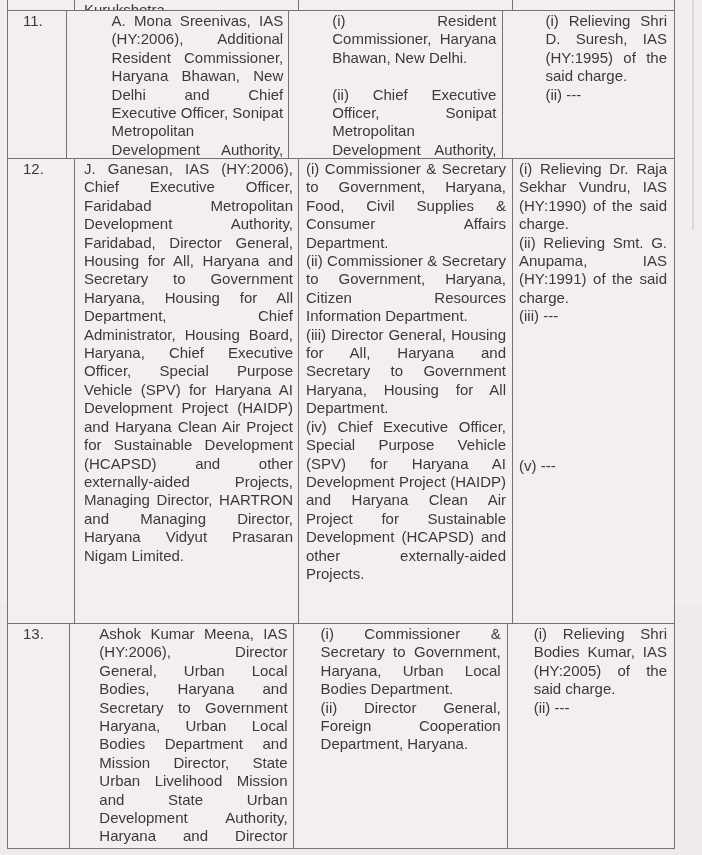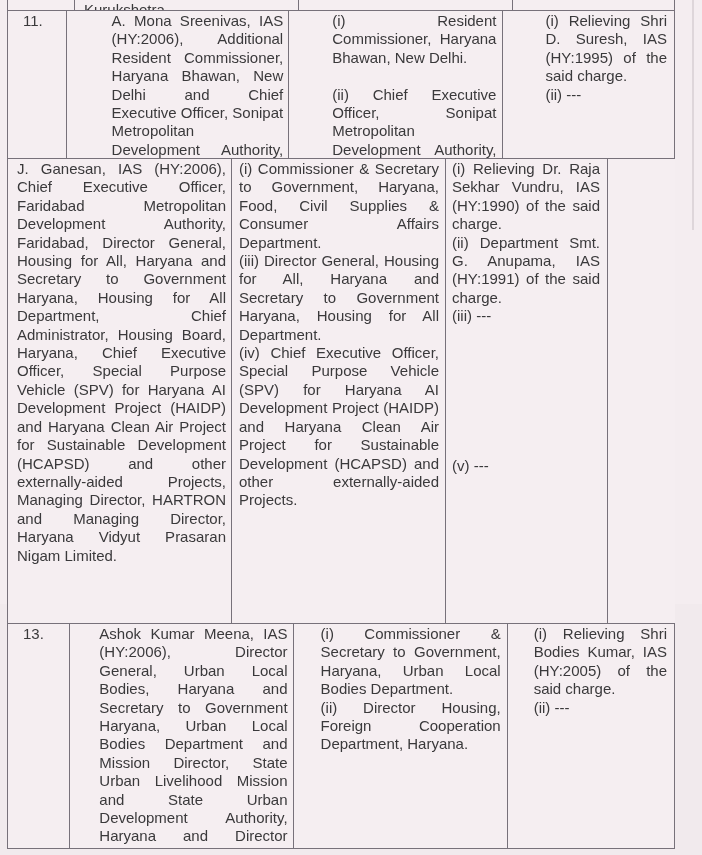--- a/index.html
+++ b/index.html
@@ -97,46 +97,50 @@
         <p>(i) Resident Commissioner, Haryana Bhawan, New Delhi.</p>
         <p class="gap-1line">(ii) Chief Executive Officer, Sonipat Metropolitan Development Authority, Sonipat.</p>
       </div>
       <div class="cell c4">
         <p>(i) Relieving Shri D. Suresh, IAS (HY:1995) of the said charge.</p>
         <p>(ii) ---</p>
       </div>
     </div>
 
     <div class="trow row-12">
+      <div class="cell c1">
+        <p>12.</p>
+      </div>
       <div class="cell c2">
         <p>J. Ganesan, IAS (HY:2006), Chief Executive Officer, Faridabad Metropolitan Development Authority, Faridabad, Director General, Housing for All, Haryana and Secretary to Government Haryana, Housing for All Department, Chief Administrator, Housing Board, Haryana, Chief Executive Officer, Special Purpose Vehicle (SPV) for Haryana AI Development Project (HAIDP) and Haryana Clean Air Project for Sustainable Development (HCAPSD) and other externally-aided Projects, Managing Director, HARTRON and Managing Director, Haryana Vidyut Prasaran Nigam Limited.</p>
       </div>
       <div class="cell c3">
         <p>(i) Commissioner &amp; Secretary to Government, Haryana, Food, Civil Supplies &amp; Consumer Affairs Department.</p>
+        <p>(ii) Commissioner &amp; Secretary to Government, Haryana, Citizen Resources Information Department.</p>
         <p>(iii) Director General, Housing for All, Haryana and Secretary to Government Haryana, Housing for All Department.</p>
         <p>(iv) Chief Executive Officer, Special Purpose Vehicle (SPV) for Haryana AI Development Project (HAIDP) and Haryana Clean Air Project for Sustainable Development (HCAPSD) and other externally-aided Projects.</p>
       </div>
       <div class="cell c4">
         <p>(i) Relieving Dr. Raja Sekhar Vundru, IAS (HY:1990) of the said charge.</p>
-        <p>(ii) Department Smt. G. Anupama, IAS (HY:1991) of the said charge.</p>
+        <p>(ii) Relieving Smt. G. Anupama, IAS (HY:1991) of the said charge.</p>
         <p>(iii) ---</p>
         <p class="gap-v">(v) ---</p>
       </div>
     </div>
 
     <div class="trow row-13">
       <div class="cell c1">
         <p>13.</p>
       </div>
       <div class="cell c2">
         <p>Ashok Kumar Meena, IAS (HY:2006), Director General, Urban Local Bodies, Haryana and Secretary to Government Haryana, Urban Local Bodies Department and Mission Director, State Urban Livelihood Mission and State Urban Development Authority, Haryana and Director General, Foreign Cooperation Department, Haryana.</p>
       </div>
       <div class="cell c3">
         <p>(i) Commissioner &amp; Secretary to Government, Haryana, Urban Local Bodies Department.</p>
-        <p>(ii) Director Housing, Foreign Cooperation Department, Haryana.</p>
+        <p>(ii) Director General, Foreign Cooperation Department, Haryana.</p>
       </div>
       <div class="cell c4">
         <p>(i) Relieving Shri Bodies Kumar, IAS (HY:2005) of the said charge.</p>
         <p>(ii) ---</p>
       </div>
     </div>
 
   </div>
 </div>
 

